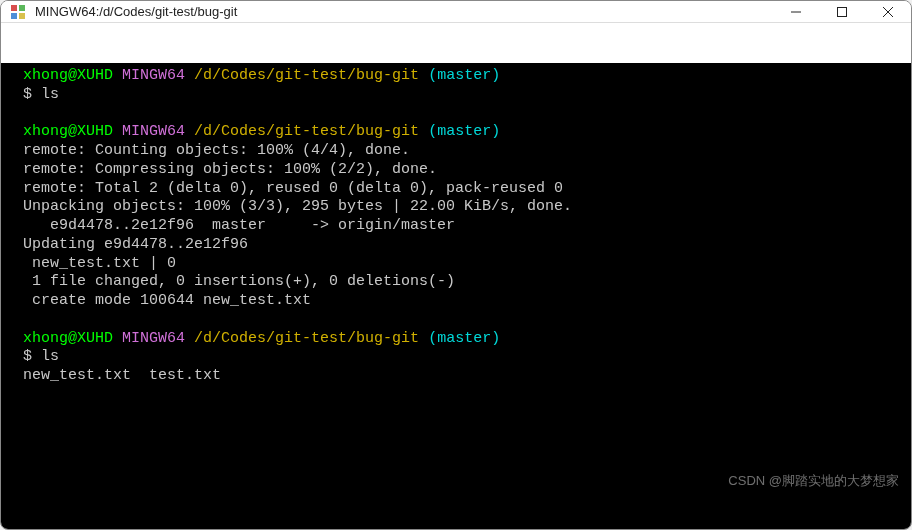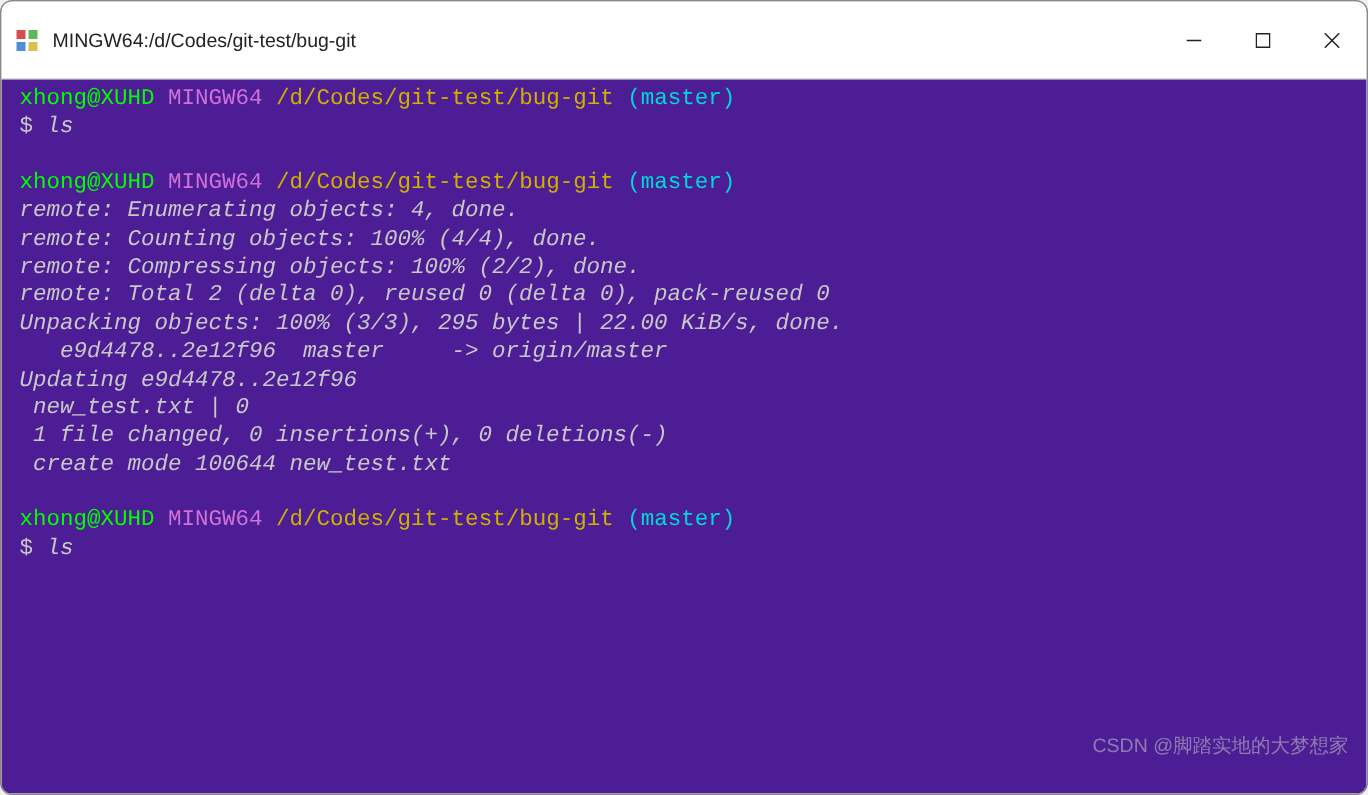--- a/index.html
+++ b/index.html
@@ -14,21 +14,21 @@
     width: 912px;
     height: 530px;
     background: #fff;
     border: 1px solid #888;
     border-radius: 8px;
     overflow: hidden;
     display: flex;
     flex-direction: column;
   }
   .titlebar {
-    height: 52px;
+    height: 22px;
     background: #fff;
     display: flex;
     align-items: center;
     padding: 0 0 0 8px;
     border-bottom: 1px solid #ddd;
   }
   .app-icon {
     width: 18px; height: 18px;
     margin-right: 8px;
     display: flex; align-items: center; justify-content: center;
@@ -43,40 +43,41 @@
   }
   .win-controls { display: flex; height: 100%; }
   .win-btn {
     width: 46px; height: 100%;
     display: flex; align-items: center; justify-content: center;
     font-size: 12px; color: #222;
     cursor: pointer;
   }
   .terminal {
     flex: 1;
-    background: #4c1d95;
-    padding: 4px 12px;
+    background: #000000;
+    padding: 4px 22px;
     font-family: Consolas, "Courier New", monospace;
     font-size: 15px;
     line-height: 1.25;
     color: #c8c8c8;
     overflow: auto;
     position: relative;
+    margin-top: 40px;
   }
   .line { white-space: pre; }
   .user { color: #00ff00; }
   .env  { color: #d070d8; }
   .path { color: #d0b000; }
   .branch { color: #00d8d8; }
   .prompt { color: #c8c8c8; }
-  .txt { color: #c8c8c8; font-style: italic; }
+  .txt { color: #c8c8c8; }
   .watermark {
     position: absolute;
     right: 12px;
-    bottom: 24px;
+    bottom: 40px;
     font-family: sans-serif;
     font-size: 13px;
     color: rgba(200,200,200,0.55);
     pointer-events: none;
   }
 </style>
 </head>
 <body>
 
 <div class="window">
@@ -108,28 +109,28 @@
           </svg>
       </div>
     </div>
   </div>
 
   <div class="terminal" id="terminal">
     <div class="line"><span class="user">xhong@XUHD</span> <span class="env">MINGW64</span> <span class="path">/d/Codes/git-test/bug-git</span> <span class="branch">(master)</span></div>
       <div class="line"><span class="prompt">$ </span><span class="txt">ls</span></div>
       <div class="line">&nbsp;</div>
       <div class="line"><span class="user">xhong@XUHD</span> <span class="env">MINGW64</span> <span class="path">/d/Codes/git-test/bug-git</span> <span class="branch">(master)</span></div>
-      <div class="line txt">remote: Enumerating objects: 4, done.</div>
       <div class="line txt">remote: Counting objects: 100% (4/4), done.</div>
       <div class="line txt">remote: Compressing objects: 100% (2/2), done.</div>
       <div class="line txt">remote: Total 2 (delta 0), reused 0 (delta 0), pack-reused 0</div>
       <div class="line txt">Unpacking objects: 100% (3/3), 295 bytes | 22.00 KiB/s, done.</div>
       <div class="line txt">   e9d4478..2e12f96  master     -&gt; origin/master</div>
       <div class="line txt">Updating e9d4478..2e12f96</div>
       <div class="line txt"> new_test.txt | 0</div>
       <div class="line txt"> 1 file changed, 0 insertions(+), 0 deletions(-)</div>
       <div class="line txt"> create mode 100644 new_test.txt</div>
       <div class="line">&nbsp;</div>
       <div class="line"><span class="user">xhong@XUHD</span> <span class="env">MINGW64</span> <span class="path">/d/Codes/git-test/bug-git</span> <span class="branch">(master)</span></div>
       <div class="line"><span class="prompt">$ </span><span class="txt">ls</span></div>
+      <div class="line txt">new_test.txt  test.txt</div>
       <div class="watermark">CSDN @脚踏实地的大梦想家</div>
   </div>
 </div>
 
 </body></html>

